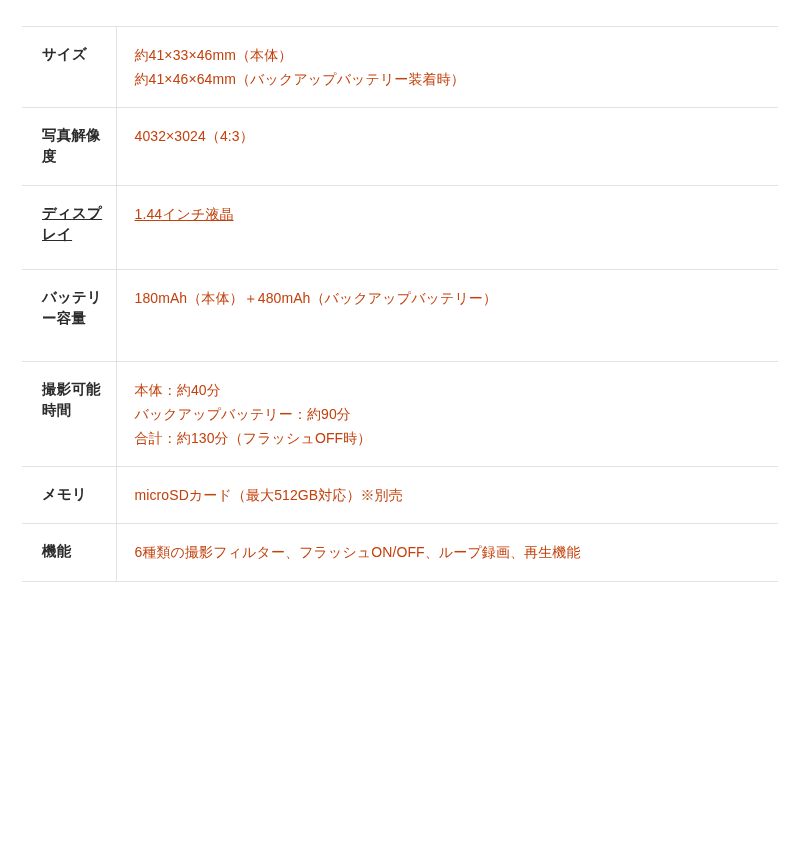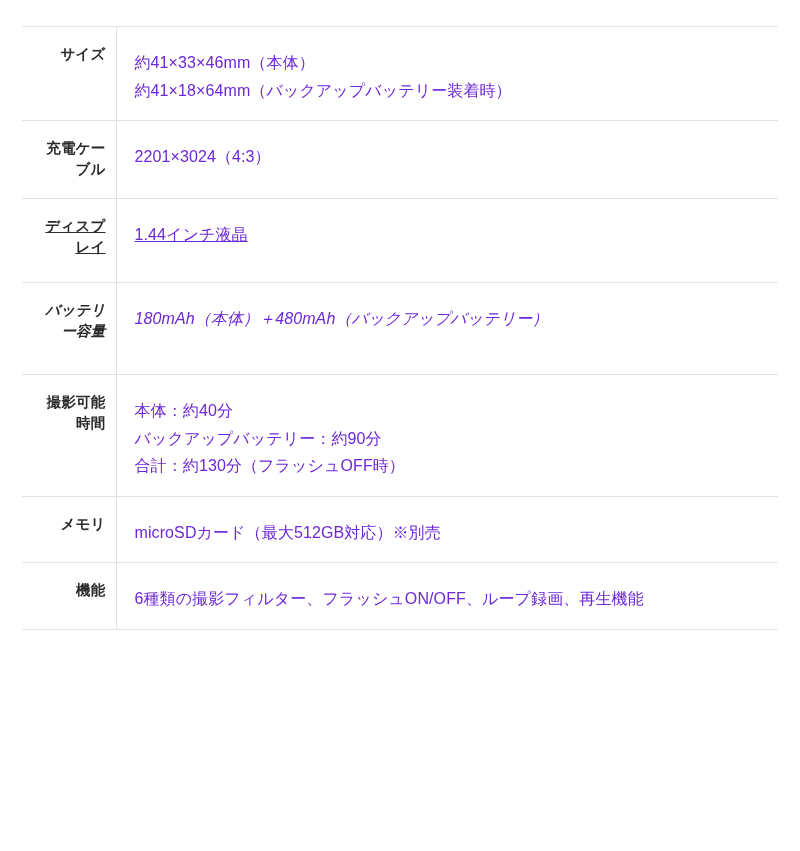--- a/index.html
+++ b/index.html
@@ -23,75 +23,75 @@
     width: 756px;
     border-collapse: collapse;
     table-layout: fixed;
     border-top: 1px solid #e2e2e2;
   }
   table.spec-table tr {
     border-bottom: 1px solid #e2e2e2;
   }
   table.spec-table th {
     width: 94px;
-    text-align: right;
+    text-align: left;
     vertical-align: top;
     font-size: 14.5px;
     font-weight: bold;
     line-height: 1.45;
     letter-spacing: 0.2px;
     color: #2b2b2b;
     padding: 17px 10px 17px 20px;
     border-right: 1px solid #e2e2e2;
     box-sizing: border-box;
   }
   table.spec-table td {
     vertical-align: top;
-    font-size: 16px;
+    font-size: 14px;
     font-weight: normal;
     line-height: 1.72;
     letter-spacing: 0.1px;
-    color: #6d28d9;
-    padding: 22px 16px 16px 18px;
+    color: #c2410c;
+    padding: 16px 16px 16px 18px;
     box-sizing: border-box;
   }
   td .line {
     display: block;
     white-space: normal;
   }
   
   tr[data-row="size"] th, tr[data-row="size"] td { min-height: 0; }
   tr[data-row="video"] th, tr[data-row="video"] td { height: 78px; }
   tr[data-row="photo"] th, tr[data-row="photo"] td { height: 78px; }
   tr[data-row="display"] th, tr[data-row="display"] td { height: 84px; text-decoration: underline; }
-  tr[data-row="battery"] th, tr[data-row="battery"] td { height: 92px; font-style: italic; }
+  tr[data-row="battery"] th, tr[data-row="battery"] td { height: 92px; }
   tr[data-row="memory"] th, tr[data-row="memory"] td { height: 46px; }
   tr[data-row="features"] th, tr[data-row="features"] td { height: 46px; }
 </style>
 </head>
 <body>
 
 <div class="spec-wrap">
   <table class="spec-table">
     <tbody>
 
       <tr data-row="size">
         <th>サイズ</th>
         <td>
           <span class="line">約41×33×46mm（本体）</span>
-          <span class="line">約41×18×64mm（バックアップバッテリー装着時）</span>
+          <span class="line">約41×46×64mm（バックアップバッテリー装着時）</span>
         </td>
       </tr>
 
 
 
       <tr data-row="photo">
-        <th>充電ケーブル</th>
+        <th>写真解像度</th>
         <td>
-          <span class="line">2201×3024（4:3）</span>
+          <span class="line">4032×3024（4:3）</span>
         </td>
       </tr>
 
       <tr data-row="display">
         <th>ディスプレイ</th>
         <td>
           <span class="line">1.44インチ液晶</span>
         </td>
       </tr>
 

